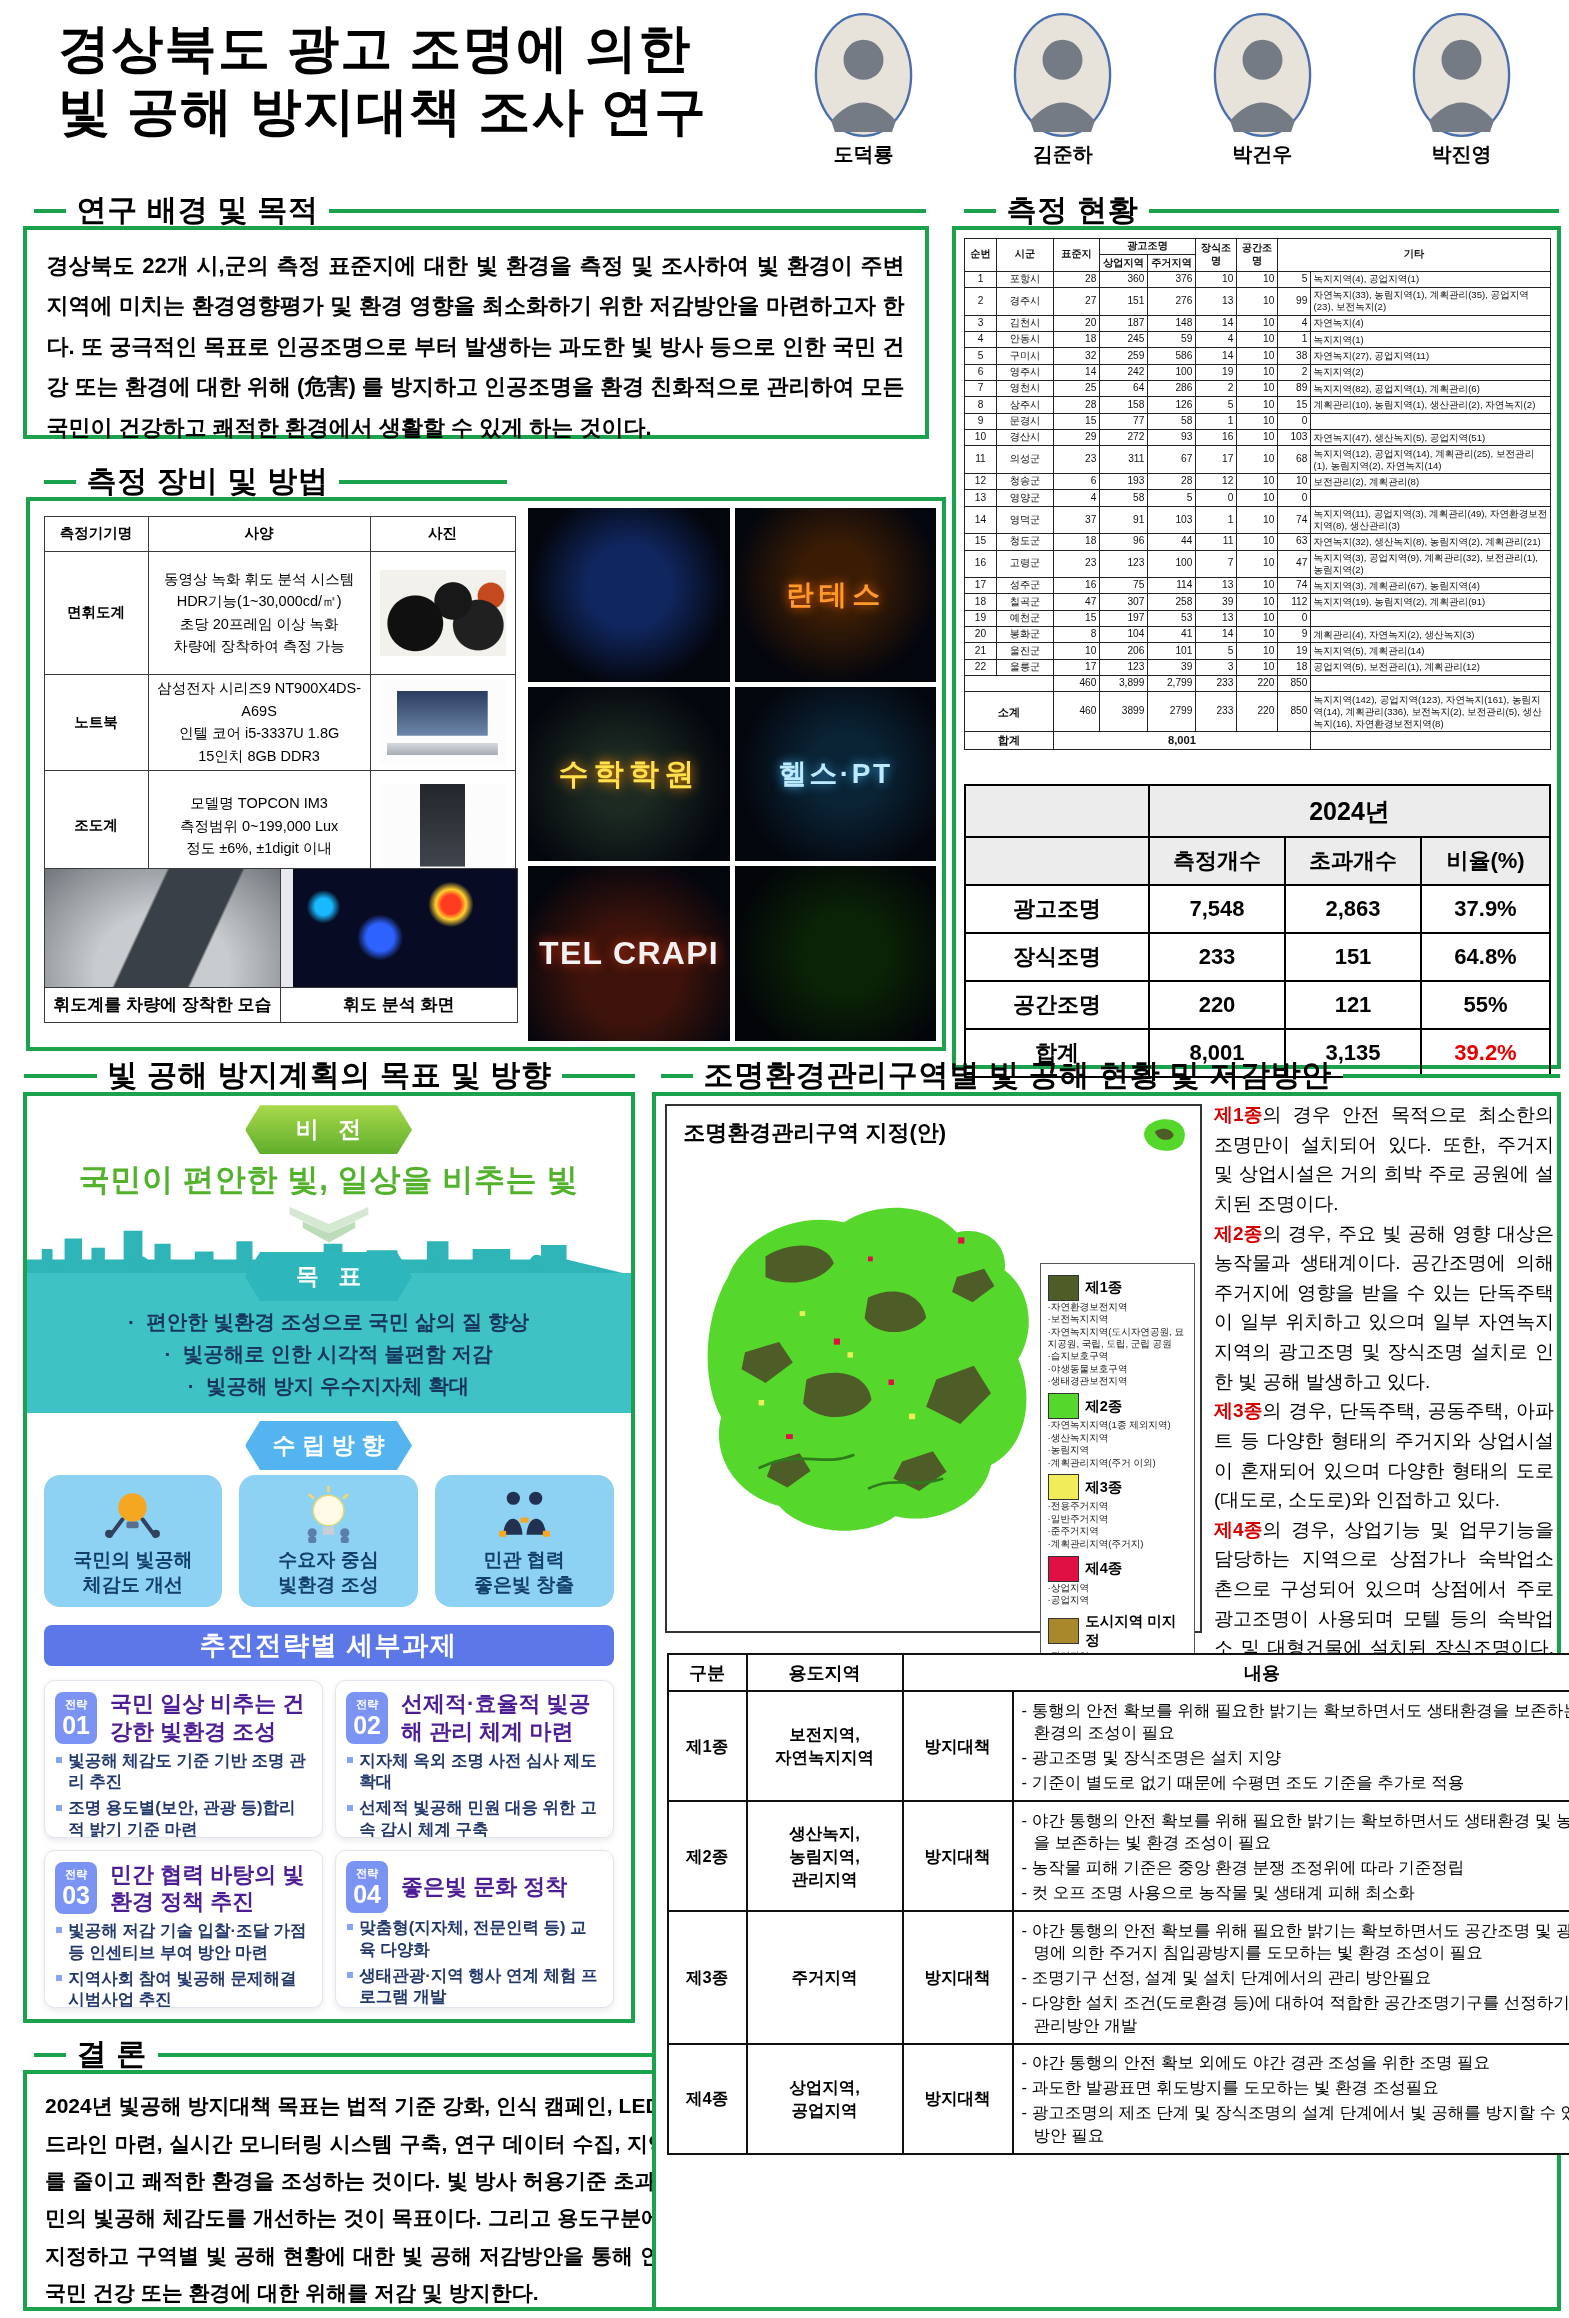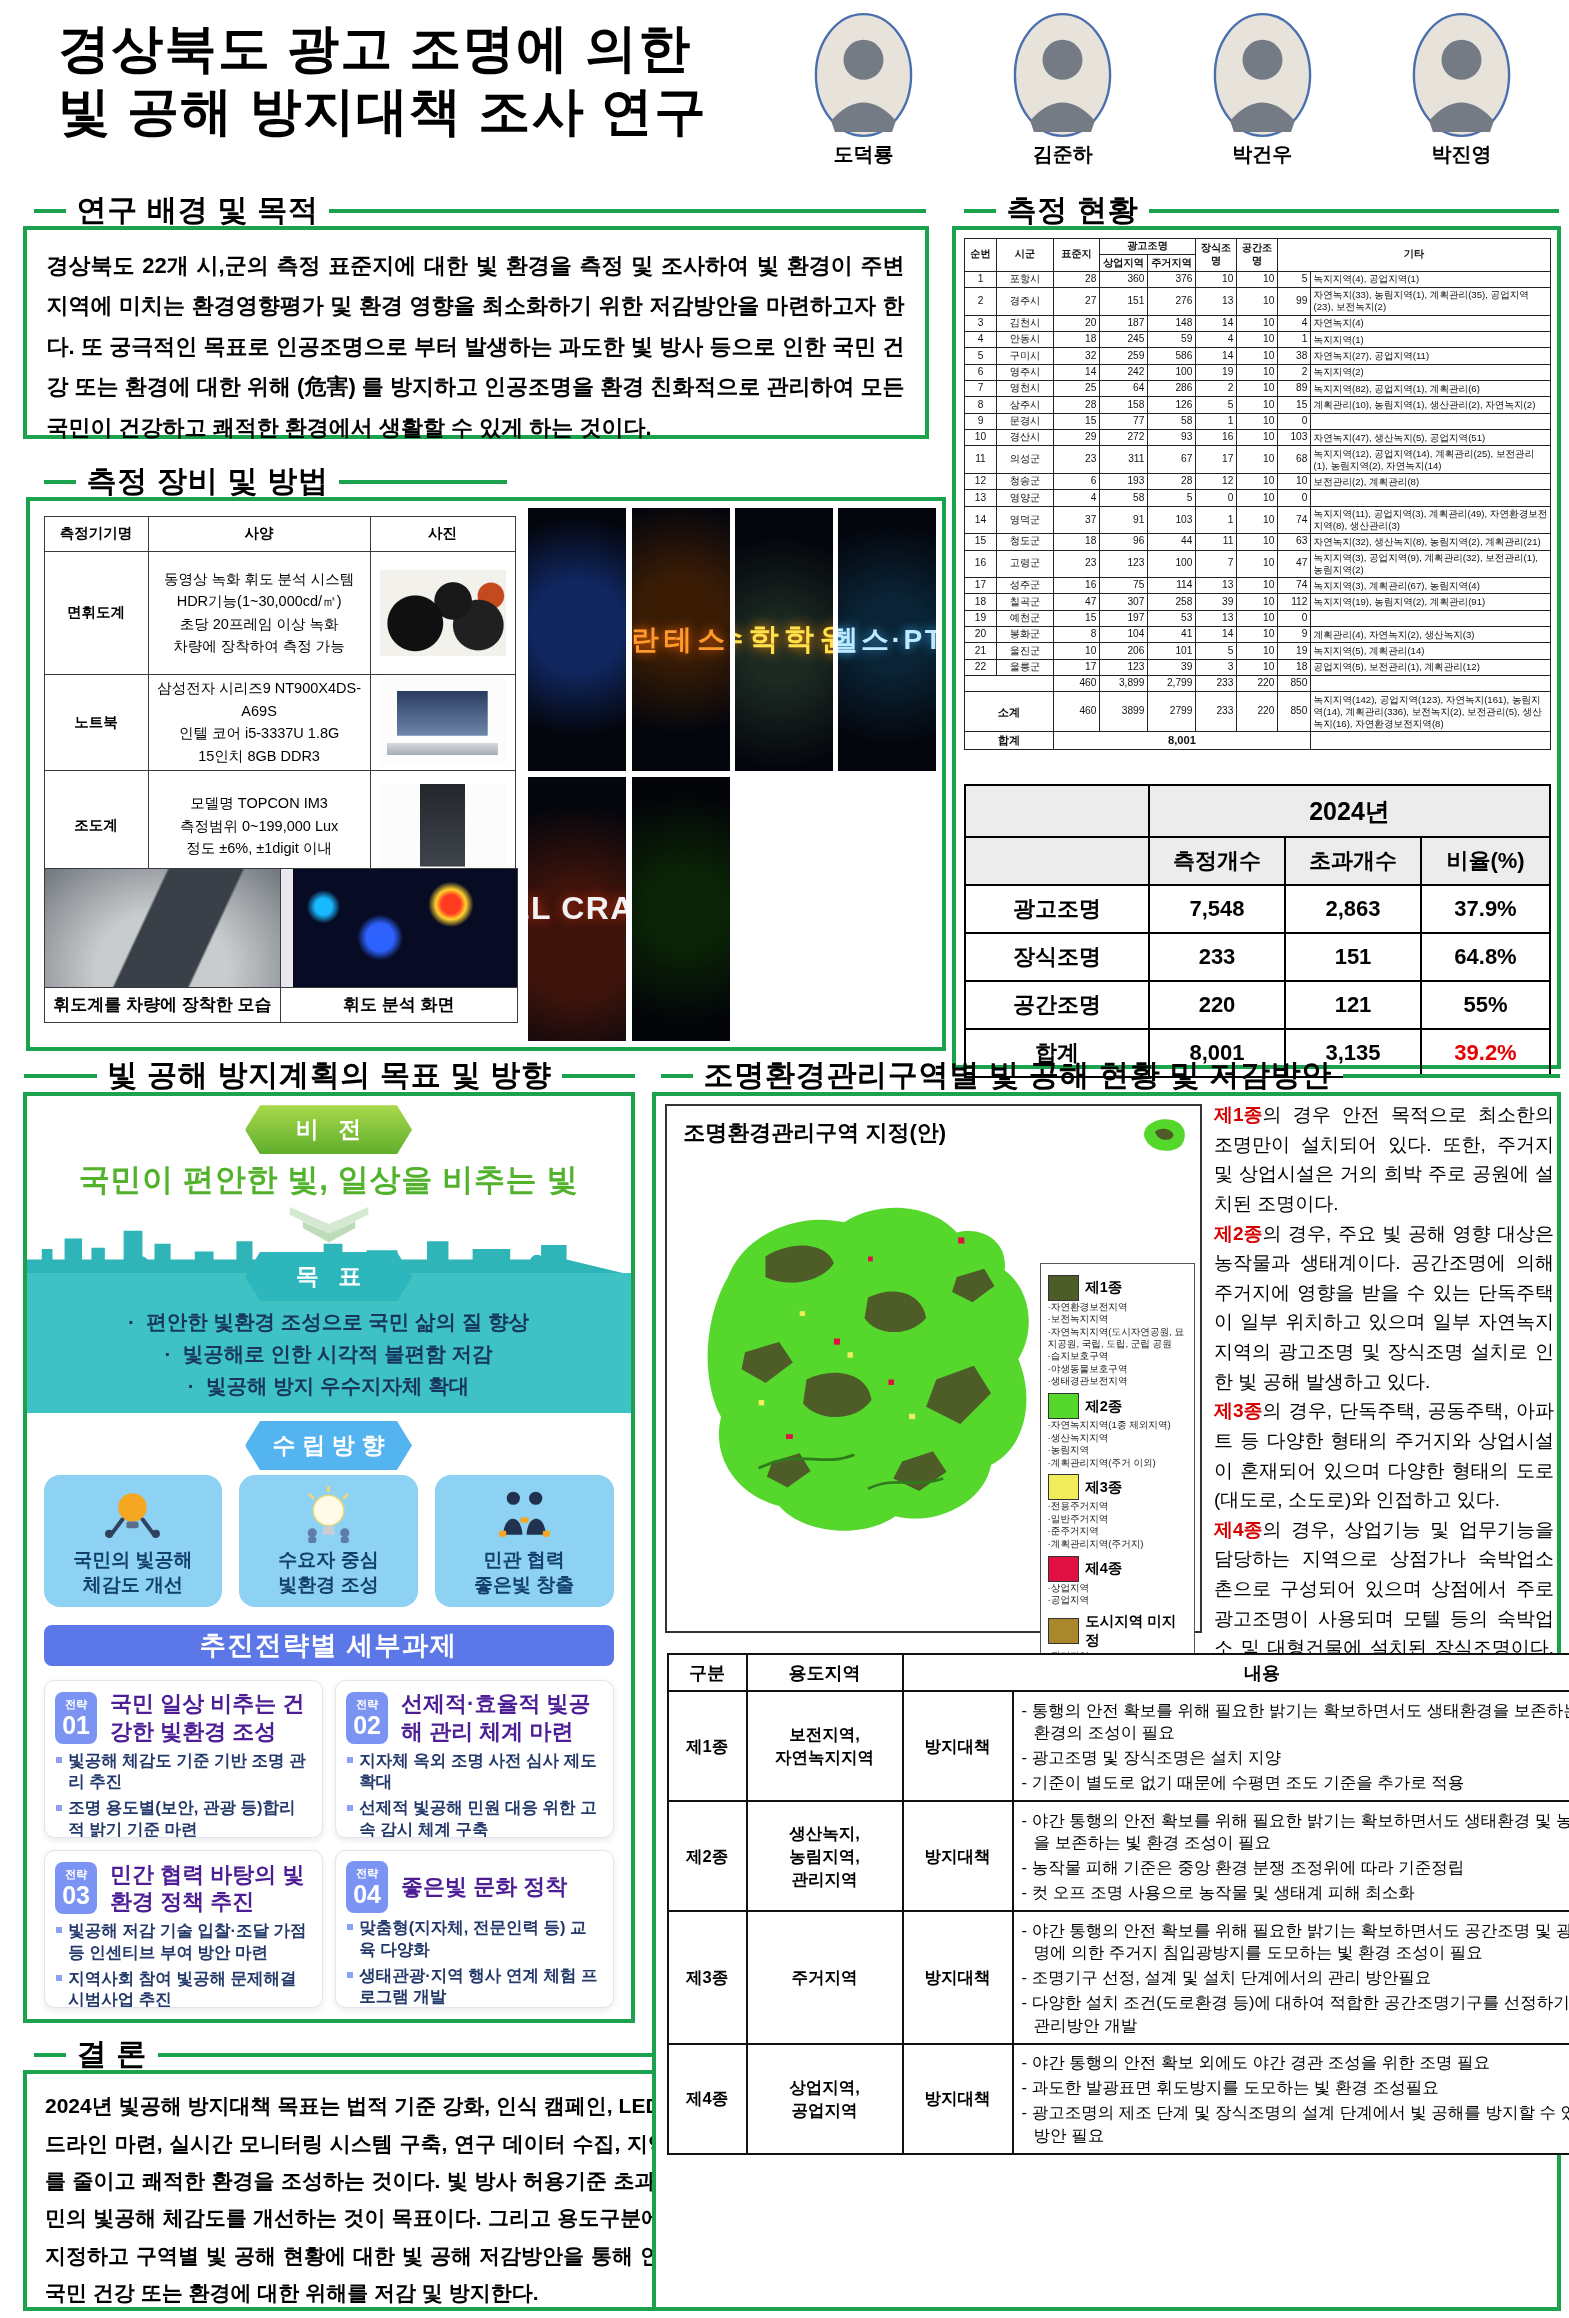--- a/index.html
+++ b/index.html
@@ -35,21 +35,21 @@
   .equip-r1{height:123px;}.equip-r2{height:87px;}.equip-r3{height:111px;}
   
   .photo-pair{position:absolute;left:13.2px;top:367px;width:472px;display:flex;border:1.7px solid #3a3a3a;background:#fff;}
   .pp-cell{flex:1;border-right:1.7px solid #3a3a3a;}
   .pp-cell:last-child{border-right:none;}
   .pp-img{height:118px;}
   .pp-img.car{background:linear-gradient(115deg,transparent 42%,#3a4047 43% 68%,transparent 69%),radial-gradient(ellipse at 50% 85%,#c9ccce 0 40%,#8f9499 80%,#70757b);}
   .pp-img.screen{background:radial-gradient(circle at 72% 30%,#ff3b1f 0 5%,#ffd12e 8%,transparent 12%),radial-gradient(circle at 42% 58%,#2e62ff 0 9%,transparent 15%),radial-gradient(circle at 18% 32%,#18b9ff 0 4%,transparent 8%),linear-gradient(90deg,#e8e8ee 0 5%,transparent 5%),#070c24;}
   .pp-cap{border-top:1.7px solid #3a3a3a;font-size:17px;font-weight:600;text-align:center;padding:5.3px 0;}
   
-  .night-grid{position:absolute;left:498px;top:6.6px;width:408px;height:533px;display:grid;grid-template-columns:1fr 1fr 1fr 1fr;grid-auto-rows:1fr;gap:5.3px;}
+  .night-grid{position:absolute;left:498px;top:6.6px;width:408px;height:533px;display:grid;grid-template-columns:1fr 1fr;grid-auto-rows:1fr;gap:5.3px;}
   .ntile{position:relative;display:flex;align-items:center;justify-content:center;overflow:hidden;background:#04060d;}
   .nsign{font-weight:800;white-space:nowrap;}
   .t0{background:radial-gradient(circle at 50% 45%,#10265e 0 30%,#04060d 72%);}
   .t1{background:radial-gradient(circle at 50% 42%,#3a1c05 0 26%,#04060d 72%);}
   .t2{background:radial-gradient(circle at 46% 55%,#1c2a22 0 20%,#04060d 75%);}
   .t3{background:radial-gradient(circle at 55% 48%,#0a2335 0 26%,#04060d 75%);}
   .t4{background:radial-gradient(circle at 50% 62%,#3d130b 0 34%,#04060d 80%);}
   .t5{background:radial-gradient(circle at 55% 50%,#0a2206 0 30%,#030509 80%);}
   .s0{color:#2f6fd0;font-size:17px;letter-spacing:2.6px;text-shadow:0 0 9.3px #1e4fb0;}
   .s1{color:#ff9a2a;font-size:28px;letter-spacing:5.3px;text-shadow:0 0 10.6px #ff6a00;}

